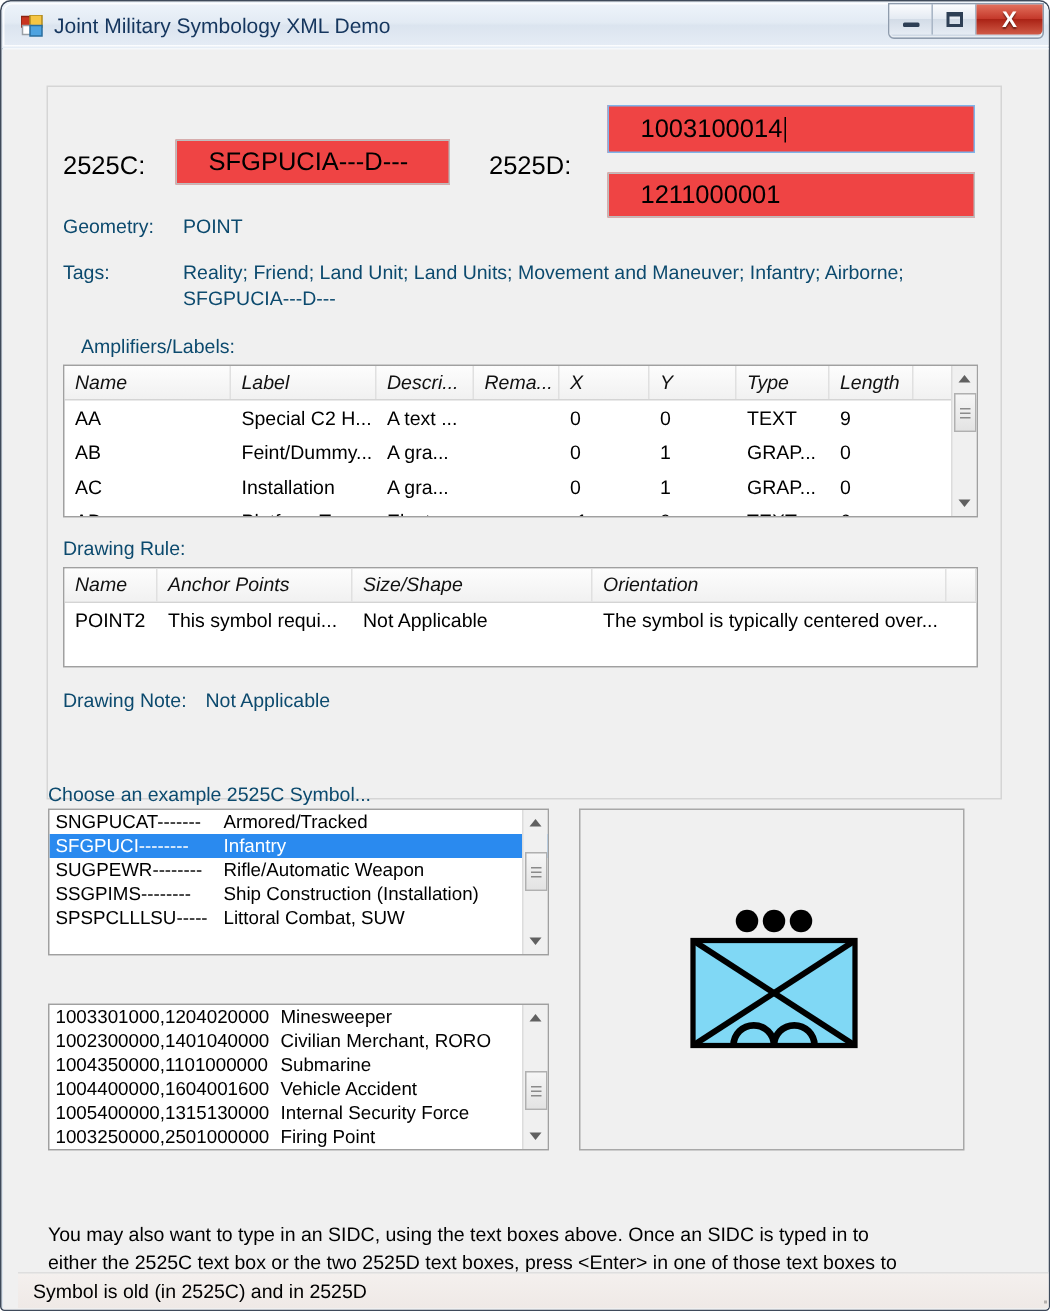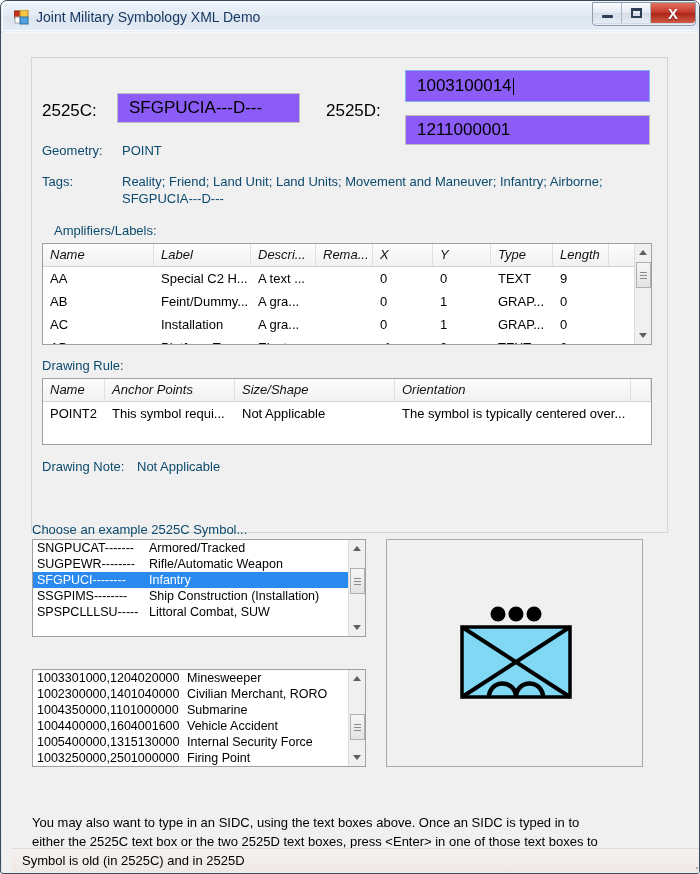--- a/index.html
+++ b/index.html
@@ -77,25 +77,25 @@
     background:#f0f0f0;
     border:1px solid #d5d5d5;
     box-sizing:border-box;
   }
 
   .lbl{font-size:13px;color:#0c4a6e;white-space:nowrap;}
   .lbl-big{font-size:17px;color:#000;white-space:nowrap;}
 
   .tbox{
     position:absolute;box-sizing:border-box;
-    background:#8b5cf6;border:1px solid #bdbdbd;
+    background:#ef4444;border:1px solid #bdbdbd;
     font-family:"Liberation Sans",sans-serif;
     color:#000;
     display:flex;align-items:center;
-    padding-left:11px;
+    padding-left:21px;
     overflow:hidden;white-space:nowrap;
   }
   .tbox.focused{border:1px solid #7eb4ea;}
   .caret{
     display:inline-block;width:1px;height:17px;background:#000;
     margin-left:1px;
   }
 
   
   .grid{
@@ -336,27 +336,27 @@
       <div class="lbl" style="position:absolute;left:105px;top:401px;">Not Applicable</div>
     </div>
 
     <div class="lbl" style="position:absolute;left:30px;top:489px;">Choose an example 2525C Symbol...</div>
 
     <div class="listbox" style="left:30px;top:506px;width:334px;height:98px;">
       <div class="lrow">
         <span class="lcode">SNGPUCAT-------</span>
         <span>Armored/Tracked</span>
       </div>
-      <div class="lrow">
-        <span class="lcode">SUGPEWR--------</span>
-        <span>Rifle/Automatic Weapon</span>
-      </div>
       <div class="lrow sel">
         <span class="lcode">SFGPUCI--------</span>
         <span>Infantry</span>
+      </div>
+      <div class="lrow">
+        <span class="lcode">SUGPEWR--------</span>
+        <span>Rifle/Automatic Weapon</span>
       </div>
       <div class="lrow">
         <span class="lcode">SSGPIMS--------</span>
         <span>Ship Construction (Installation)</span>
       </div>
       <div class="lrow">
         <span class="lcode">SPSPCLLLSU-----</span>
         <span>Littoral Combat, SUW</span>
       </div>
 

